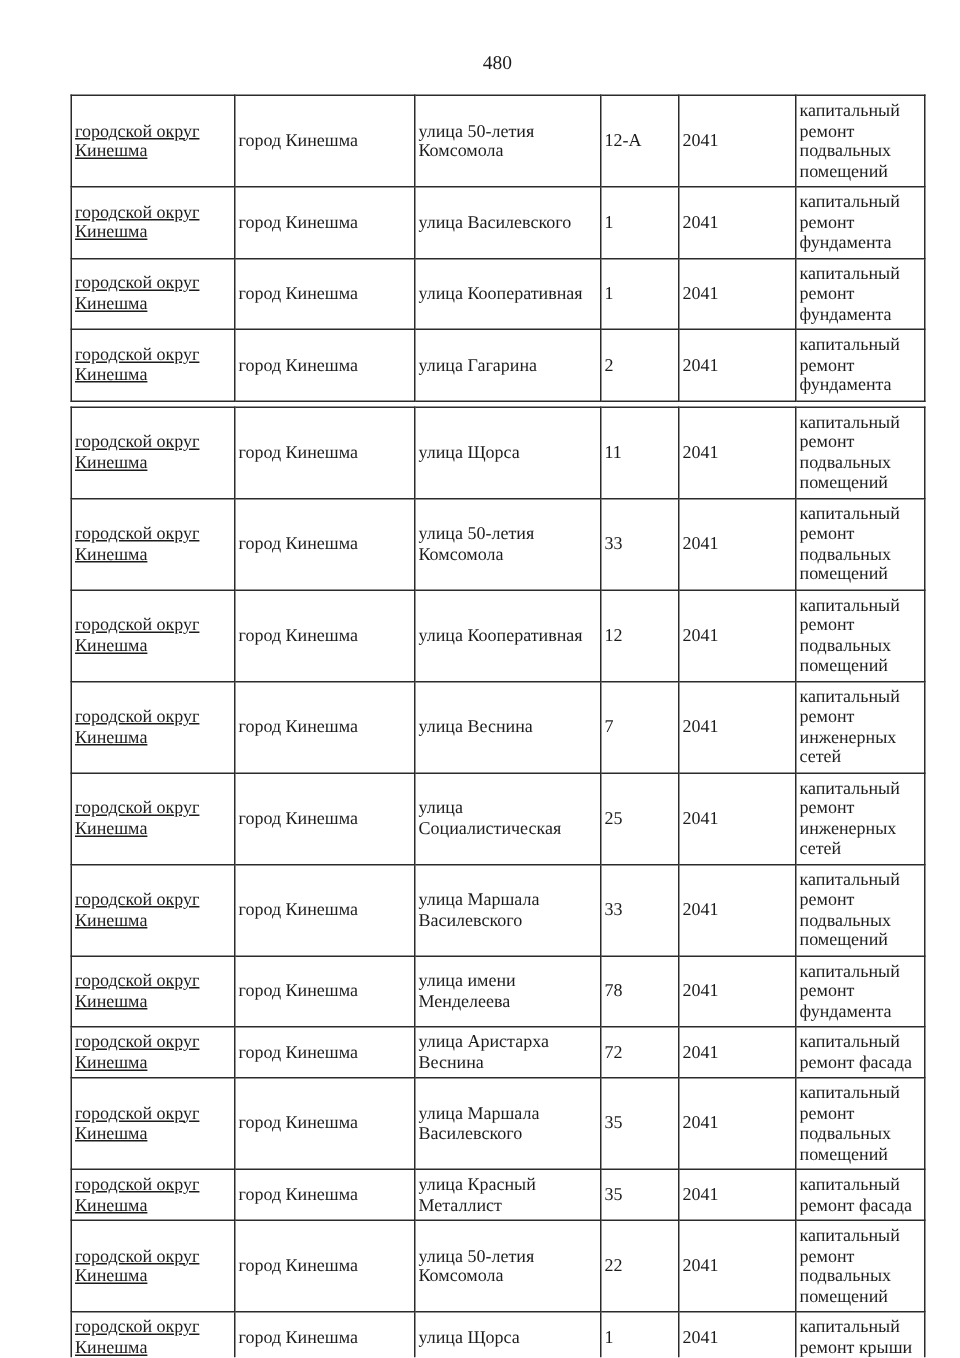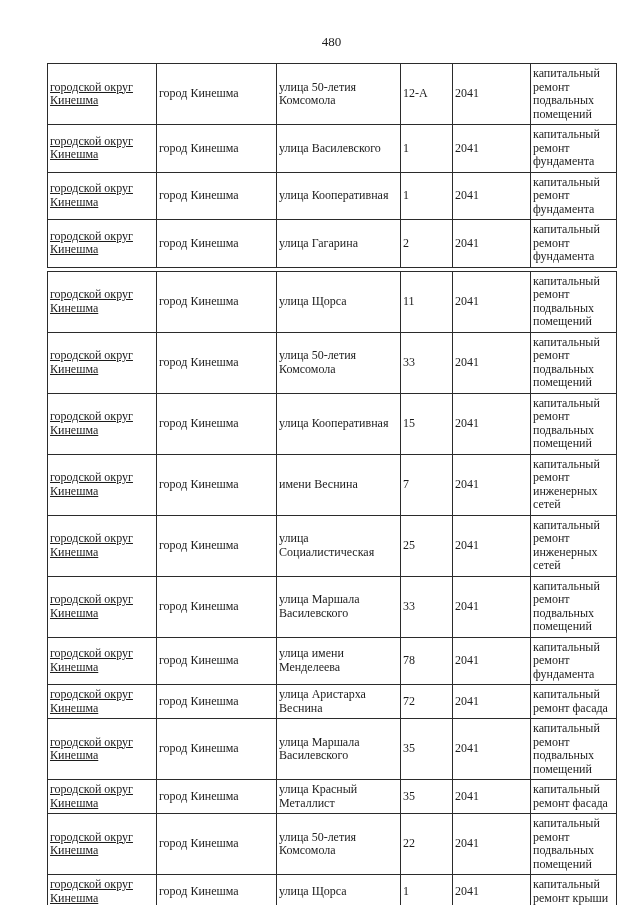--- a/index.html
+++ b/index.html
@@ -132,29 +132,29 @@
     <td class="c-street">улица 50-летия Комсомола</td>
     <td class="c-house">33</td>
     <td class="c-year">2041</td>
     <td class="c-work">капитальный ремонт подвальных помещений</td>
   </tr>
 
   <tr>
     <td class="c-mun">городской округ Кинешма</td>
     <td class="c-city">город Кинешма</td>
     <td class="c-street">улица Кооперативная</td>
-    <td class="c-house">15</td>
-    <td class="c-year">2041</td>
-    <td class="c-work">капитальный ремонт подвальных помещений</td>
-  </tr>
-
-  <tr>
-    <td class="c-mun">городской округ Кинешма</td>
-    <td class="c-city">город Кинешма</td>
-    <td class="c-street">имени Веснина</td>
+    <td class="c-house">12</td>
+    <td class="c-year">2041</td>
+    <td class="c-work">капитальный ремонт подвальных помещений</td>
+  </tr>
+
+  <tr>
+    <td class="c-mun">городской округ Кинешма</td>
+    <td class="c-city">город Кинешма</td>
+    <td class="c-street">улица Веснина</td>
     <td class="c-house">7</td>
     <td class="c-year">2041</td>
     <td class="c-work">капитальный ремонт инженерных сетей</td>
   </tr>
 
   <tr>
     <td class="c-mun">городской округ Кинешма</td>
     <td class="c-city">город Кинешма</td>
     <td class="c-street">улица Социалистическая</td>
     <td class="c-house">25</td>

